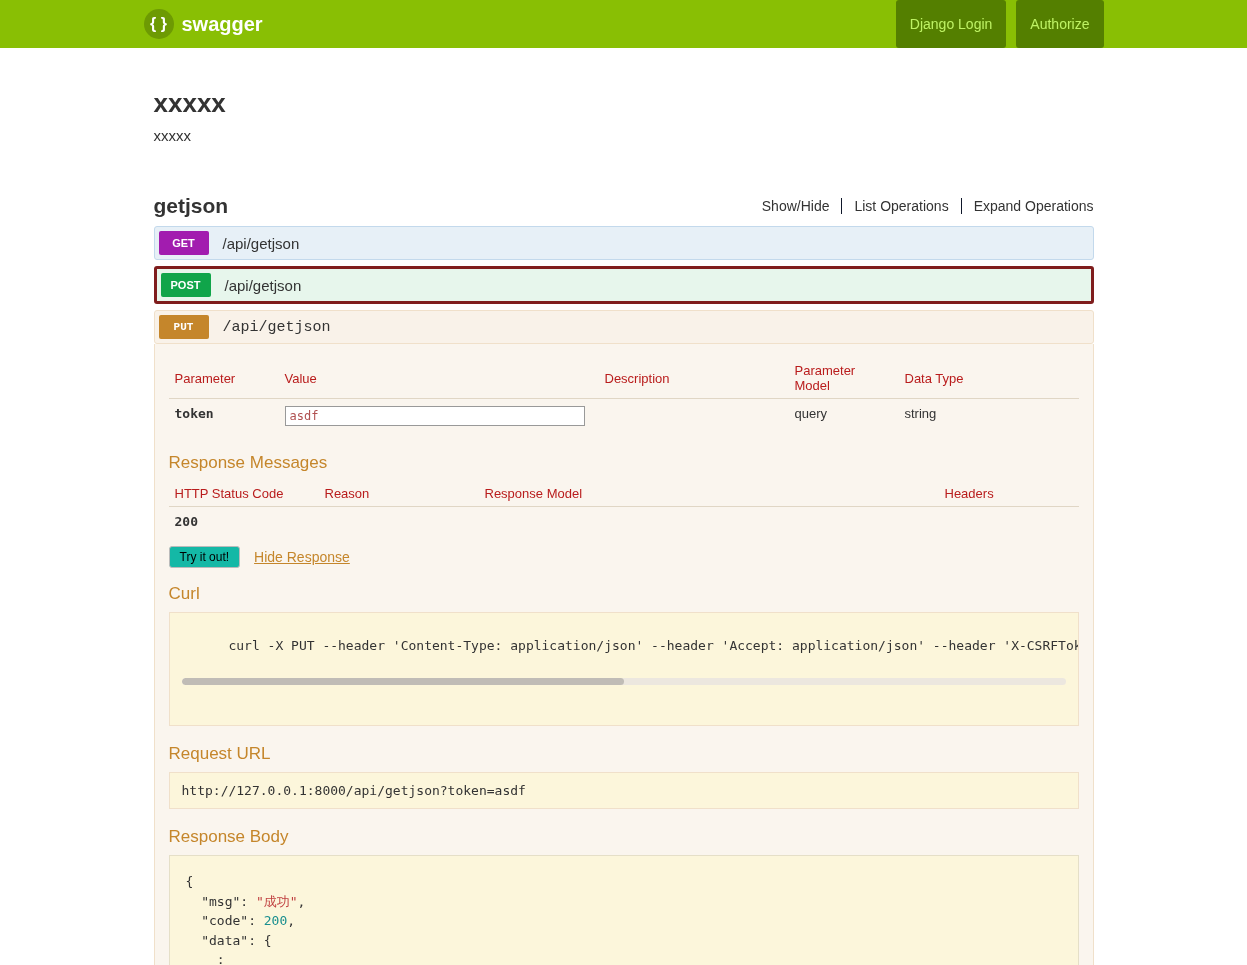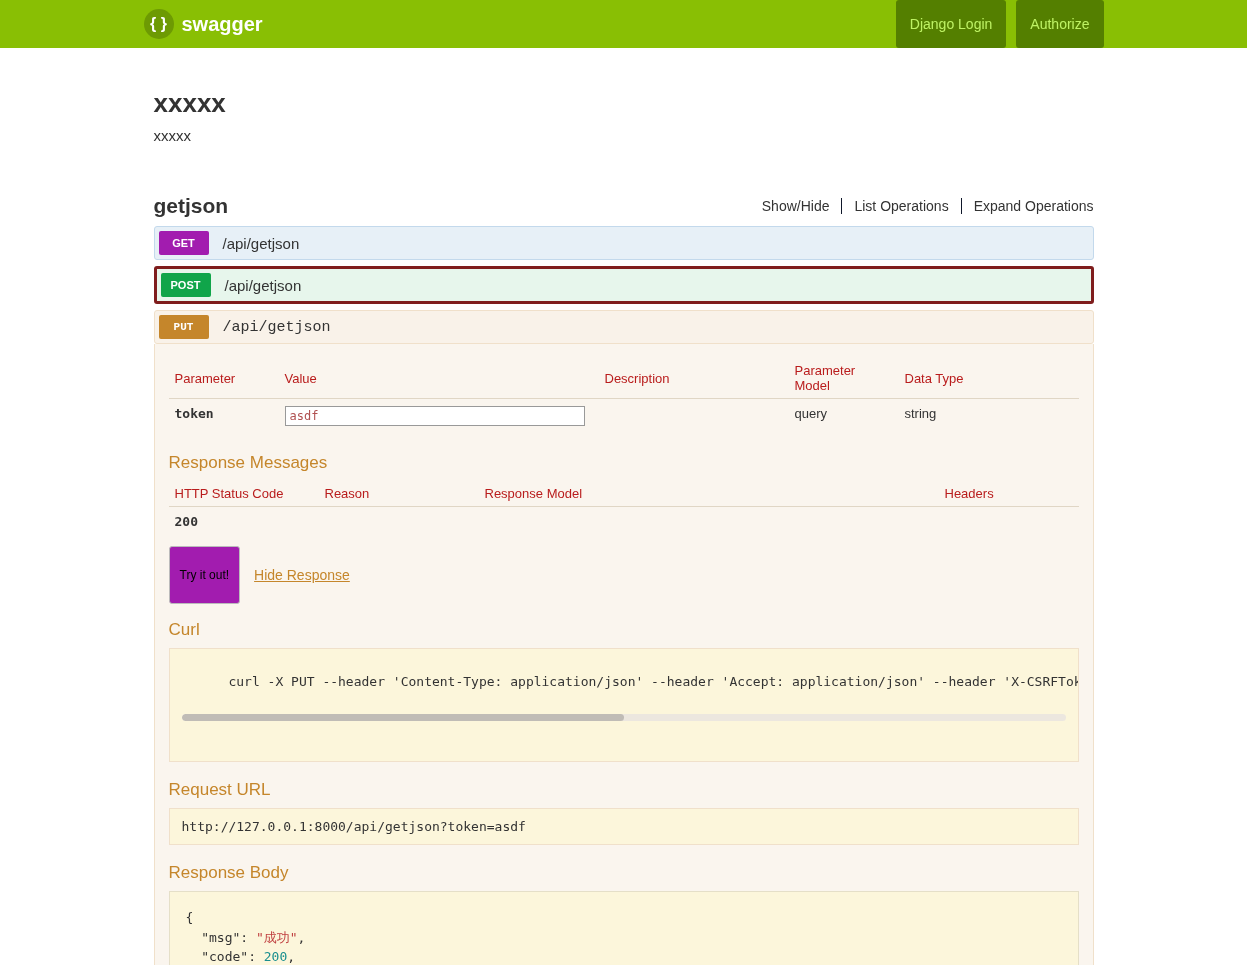--- a/index.html
+++ b/index.html
@@ -31,21 +31,21 @@
     .op-path { font-size: 15px; padding-left: 14px; cursor: pointer; }
     .op-content { background: #faf5ee; border: 1px solid #f0e0ca; border-top: none; padding: 14px; margin-top: -6px; margin-bottom: 6px; }
     .section-title { color: #c5862b; font-size: 17px; font-weight: 400; margin-bottom: 8px; margin-top: 4px; }
     .params-table, .resp-table { width: 100%; border-collapse: collapse; }
     .params-table th, .resp-table th { text-align: left; font-weight: 400; font-size: 13px; color: #b91c1c; padding: 5px 6px; border-bottom: 1px solid #e0d6c5; }
     .params-table td, .resp-table td { padding: 7px 6px; font-size: 13px; vertical-align: top; }
     .param-name { font-family: monospace; font-weight: bold; font-size: 13px; }
     .param-input { width: 300px; padding: 2px 4px; font-family: monospace; font-size: 12px; border: 1px solid #999; color: #b05050; }
     .status-code { font-family: monospace; font-size: 13px; font-weight: bold; }
     .actions-row { margin-top: 10px; display: flex; align-items: center; gap: 14px; }
-    .try-btn { background: #a21caf; border: 1px solid #bbb; border-radius: 3px; padding: 21px 10px; font-size: 12px; cursor: pointer; }
+    .try-btn { background: #14b8a6; border: 1px solid #bbb; border-radius: 3px; padding: 3px 10px; font-size: 12px; cursor: pointer; }
     .hide-link { color: #c5862b; font-size: 14px; text-decoration: underline; cursor: pointer; }
     .code-block { background: #fcf6db; border: 1px solid #f0e0ca; padding: 10px 12px; font-family: monospace; font-size: 13px; margin-top: 6px; white-space: pre; overflow-x: auto; position: relative; }
     .scroll-track { height: 7px; background: #ece7df; margin-top: 10px; border-radius: 4px; overflow: hidden; }
     .scroll-thumb { height: 100%; width: 50%; background: #c0bcb6; border-radius: 4px; }
     .json-body { background: #fcf6db; border: 1px solid #e5dfc8; padding: 16px; font-family: monospace; font-size: 13px; margin-top: 6px; white-space: pre; line-height: 1.5; }
     .json-key { color: #333; }
     .json-str { color: #c04040; }
     .json-num { color: #1a8f8f; }
   </style>
 </head>

